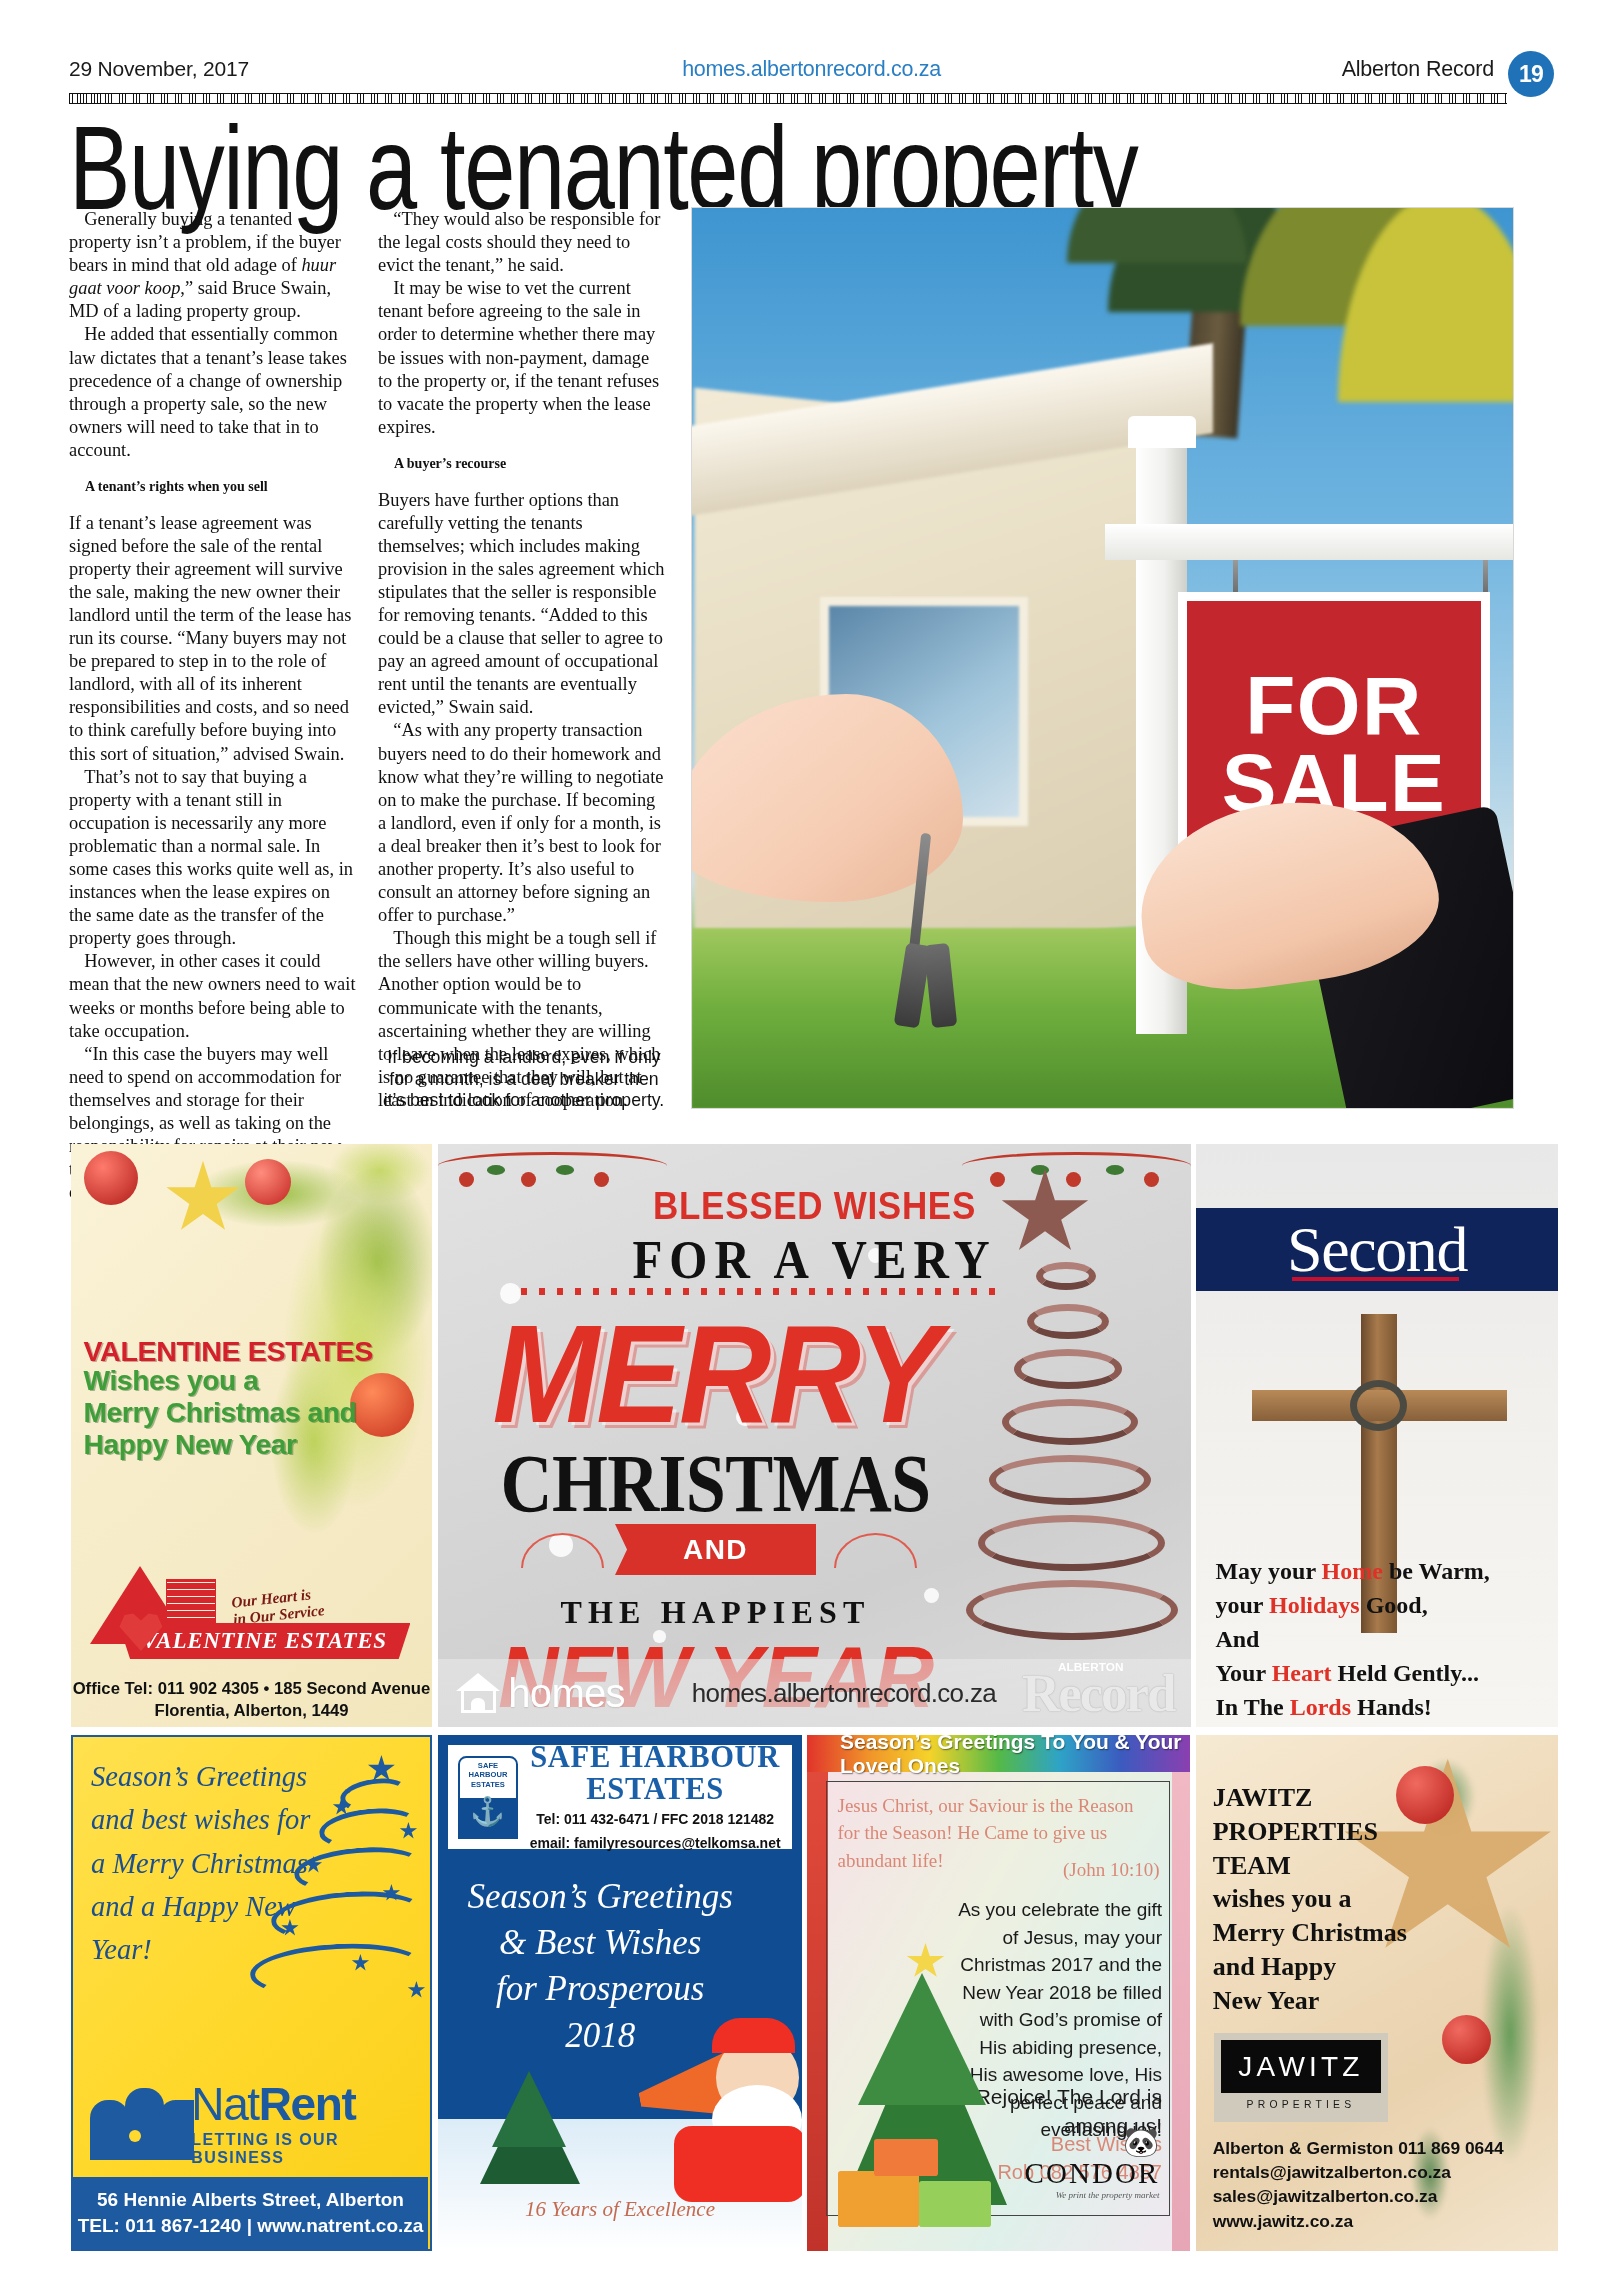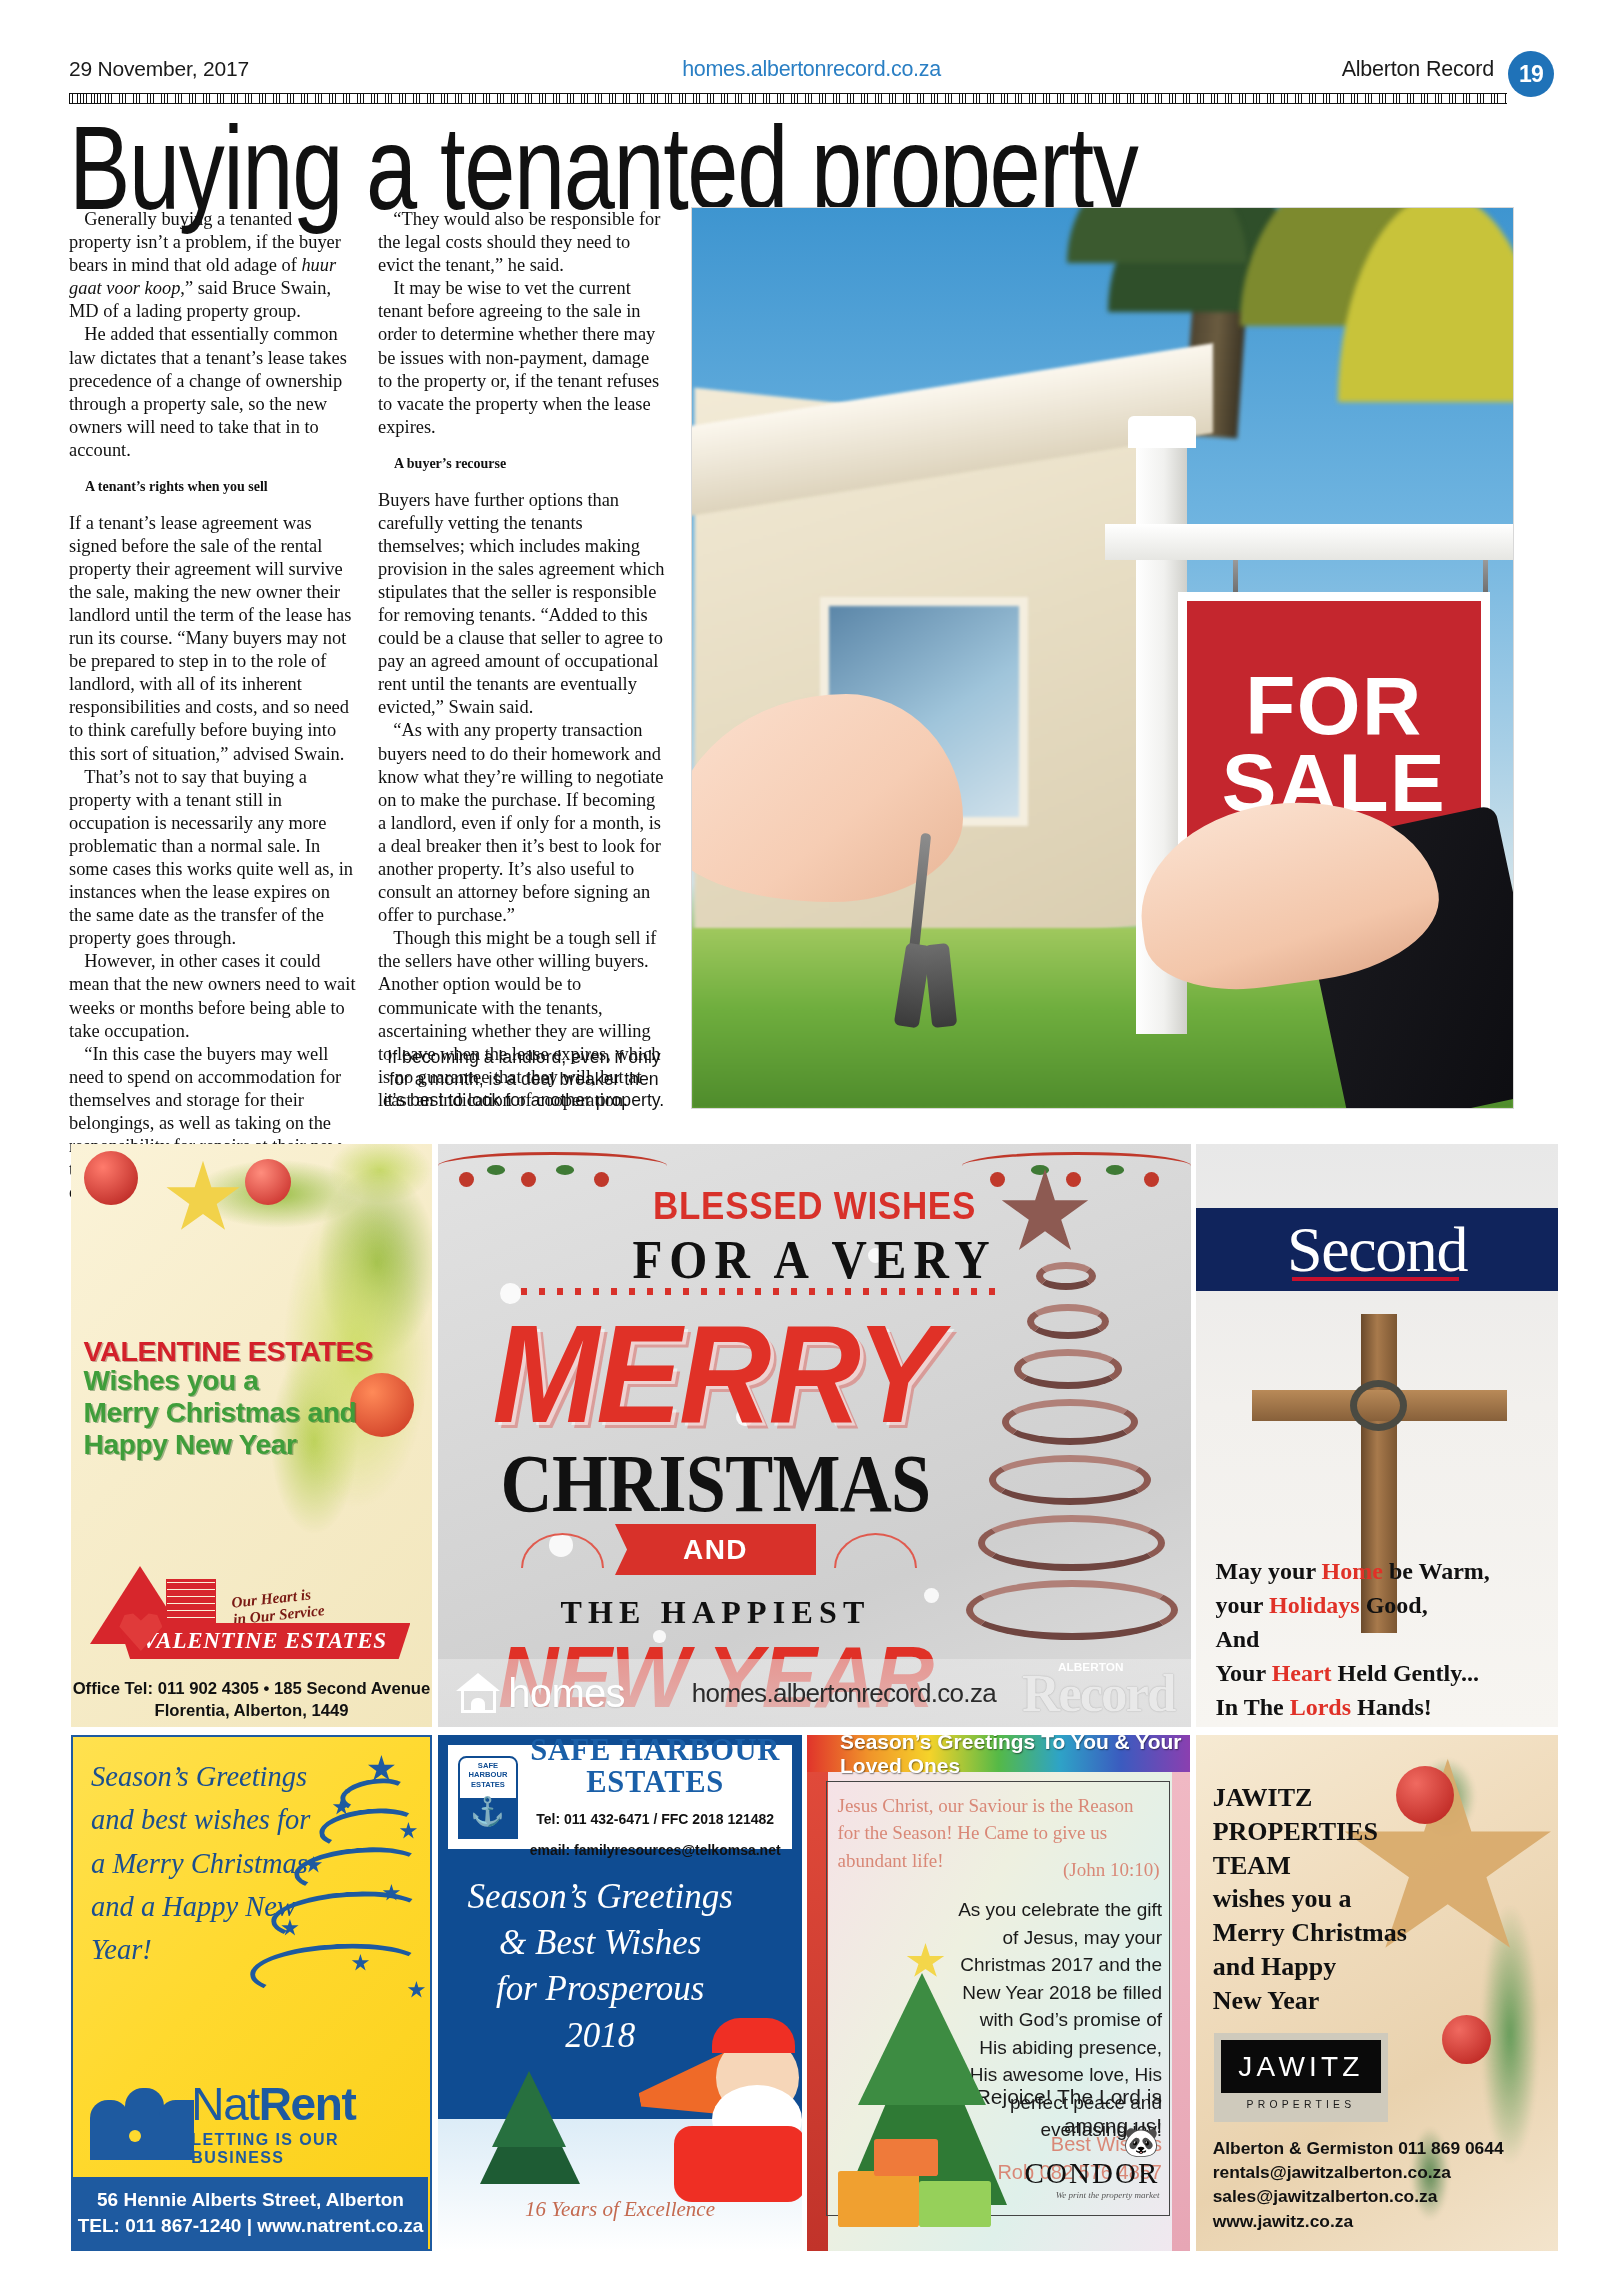--- a/index.html
+++ b/index.html
@@ -272,21 +272,21 @@
     border-radius:8.3px 8.3px 0 0; position:relative; overflow:hidden; }
   .sh-logo .lt { position:absolute; left:0; top:0; width:100%; text-align:center;
     font-family:"Liberation Sans",sans-serif; font-weight:bold; font-size:7.6px; color:#0f4c92; line-height:1.25; padding-top:2.8px;}
   .sh-logo .anch { position:absolute; left:0; bottom:0; width:100%; height:39px; background:#0f4c92; }
   .sh-logo .anch::after { content:"\2693"; position:absolute; left:0; top:-2.8px; width:100%; text-align:center;
     font-size:28px; color:#f3d24b; }
   .sh-title { flex:1; text-align:center; }
   .sh-title .t1 { font-family:"Liberation Serif",serif; font-weight:bold; font-size:30.5px; color:#1a5fa8;
     letter-spacing:0.7px; line-height:1.05; }
   .sh-title .t2 { font-family:"Liberation Sans",sans-serif; font-weight:bold; font-size:14px; color:#111;
-    line-height:1.4; margin-top:12px; }
+    line-height:1.4; margin-top:5px; }
   .sh-script { position:absolute; left:9.7px; top:139px; width:305px;
     font-family:"Liberation Serif",serif; font-style:italic; font-size:35px; line-height:1.32;
     color:#ffffff; text-align:center; }
   .sh-snowbase { position:absolute; left:0; bottom:0; width:364px; height:132px;
     background:linear-gradient(180deg,#dcecf7,#ffffff); }
   .sh-xtree { position:absolute; left:42px; bottom:67px; width:0; height:0;
     border-left:50px solid transparent; border-right:50px solid transparent; border-bottom:104px solid #1e5c34; }
   .sh-xtree2 { position:absolute; left:54px; bottom:104px; width:0; height:0;
     border-left:37px solid transparent; border-right:37px solid transparent; border-bottom:76px solid #27703f; }
   .sh-santa { position:absolute; right:-4.2px; bottom:53px; width:167px; height:180px; }

